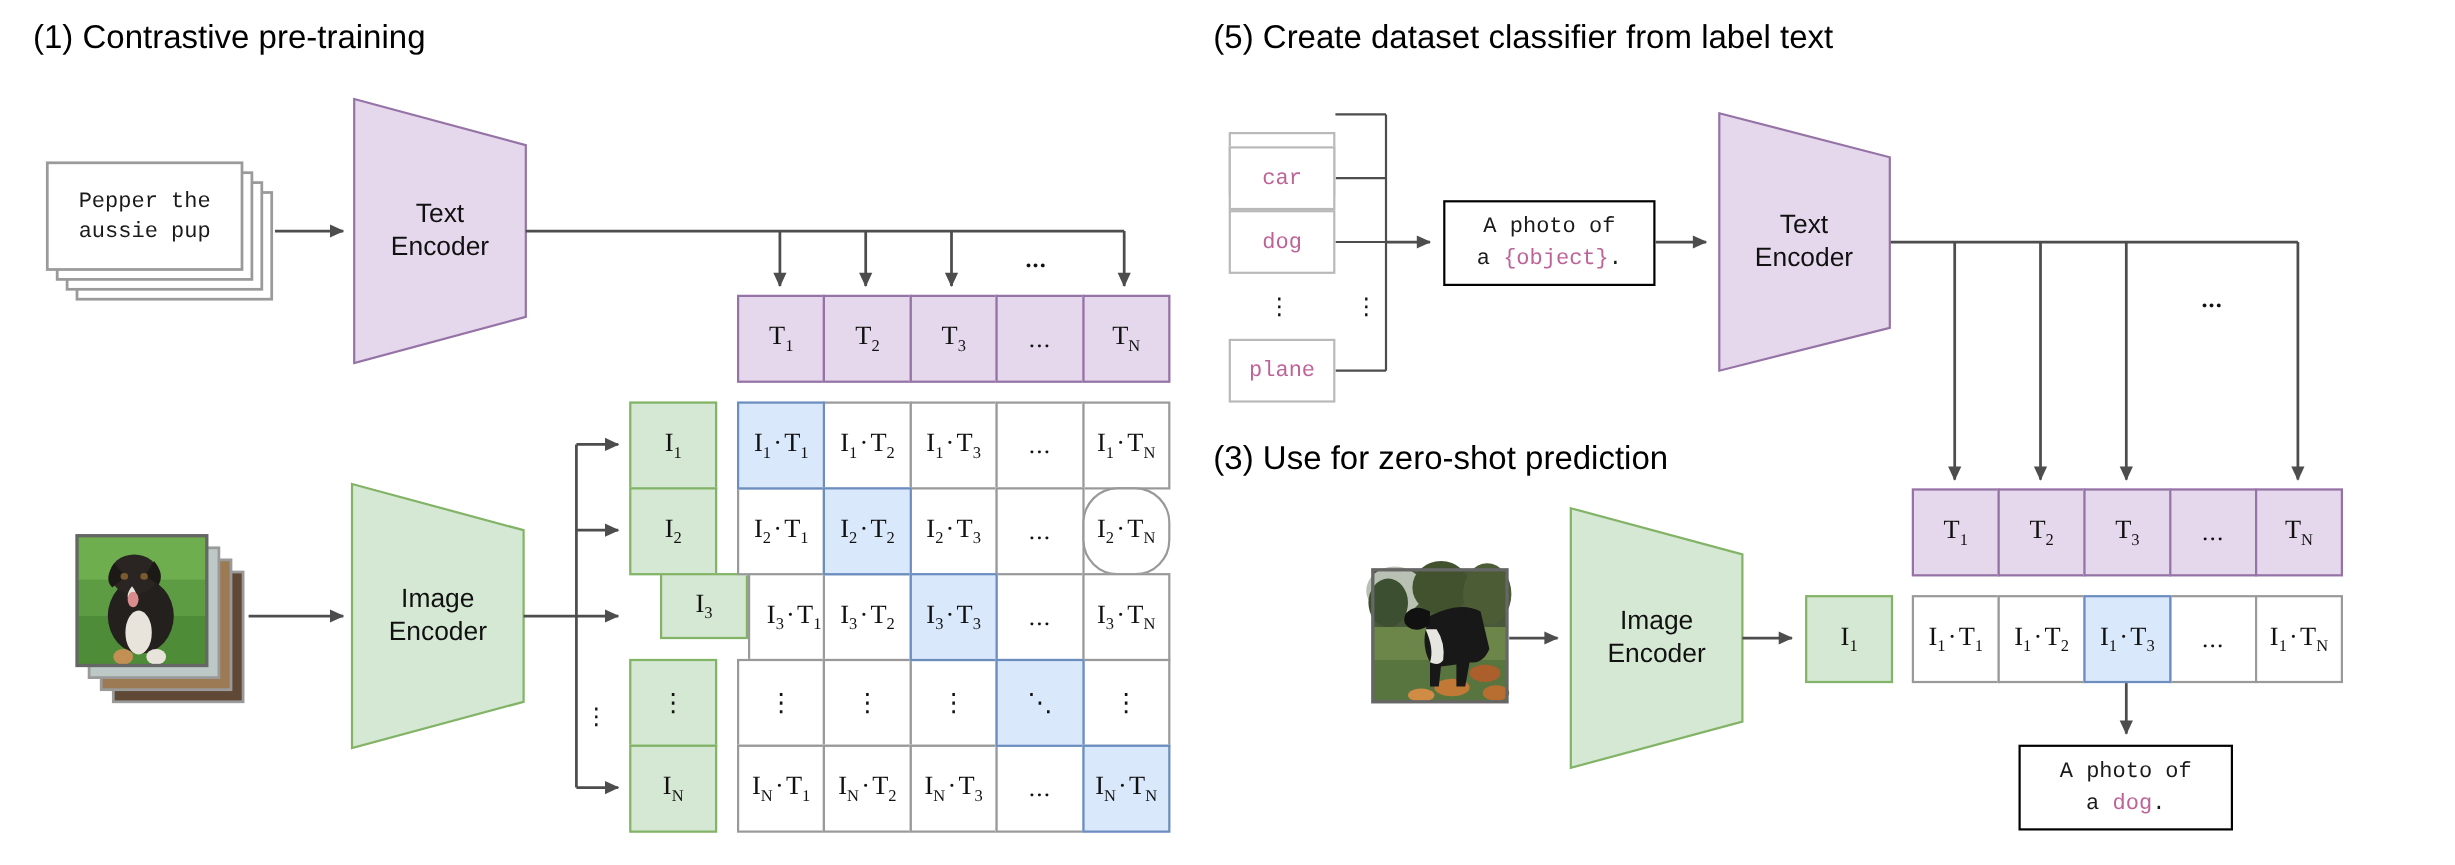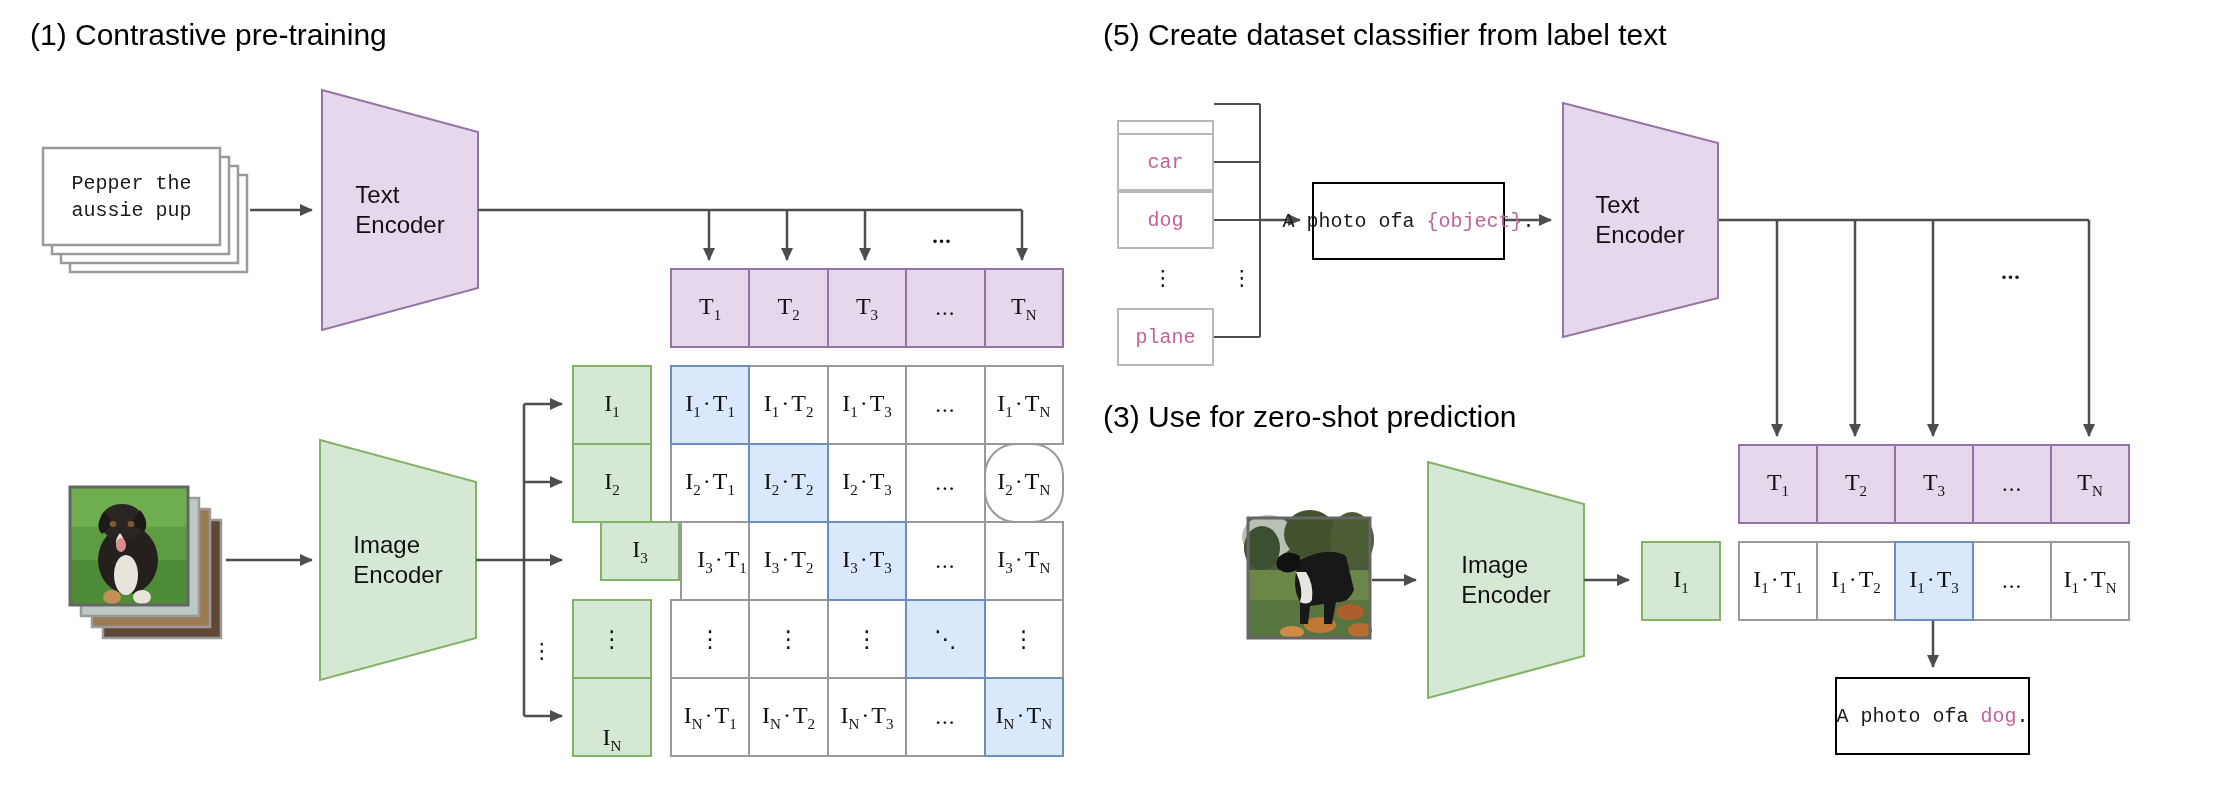--- a/index.html
+++ b/index.html
@@ -24,25 +24,25 @@
 
   .classcell{position:absolute;box-sizing:border-box;border:2px solid var(--labelStroke);background:#fff;
              display:flex;align-items:center;justify-content:center;}
   .mono{font-family:"Liberation Mono","DejaVu Sans Mono",monospace;font-size:20px;}
   .pink{color:var(--pink);}
 
   .caption{position:absolute;display:flex;flex-direction:column;align-items:center;justify-content:center;
            text-align:center;color:#1a1a1a;}
   .caption .mono{line-height:27px;white-space:pre;}
 
-  .enc-label{position:absolute;transform:translate(-50%,-50%);
+  .enc-label{position:absolute;transform:translate(-50%,-50%);text-align:center;
              font-size:24px;line-height:30px;color:#111;white-space:nowrap;}
 
   .promptbox{position:absolute;box-sizing:border-box;border:2.5px solid #000;background:#fff;
-             display:flex;align-items:center;justify-content:center;}
+             display:flex;flex-direction:column;align-items:center;justify-content:center;}
   .promptbox .line{white-space:pre;line-height:29px;color:#1a1a1a;}
 
   .annot{position:absolute;transform:translate(-50%,-50%);color:#111;}
   .annot.h{font-family:"Liberation Serif",serif;font-size:22px;letter-spacing:1px;font-weight:bold;}
   .annot.v{font-family:"DejaVu Sans",sans-serif;font-size:21px;}
 </style>
 </head>
 <body>
 
 <div id="canvas">
@@ -169,21 +169,21 @@
       </div>
       <div class="cell green" style="left: 572px; top: 443px; width: 80px; height: 80px;">
         <span>I<span class="sub">2</span></span>
       </div>
       <div class="cell green" style="left: 600px; top: 521px; width: 80px; height: 60px;">
         <span>I<span class="sub">3</span></span>
       </div>
       <div class="cell green" style="left: 572px; top: 599px; width: 80px; height: 80px;">
         <span class="dots-v">⋮</span>
       </div>
-      <div class="cell green" style="left: 572px; top: 677px; width: 80px; height: 80px; align-items: flex-end;">
+      <div class="cell green" style="left: 572px; top: 677px; width: 80px; height: 80px;">
         <span>I<span class="sub">N</span></span>
       </div>
       <div class="cell hl" style="left: 670px; top: 365px; width: 80.4px; height: 80px;">
         <span>I<span class="sub">1</span><span class="dotsep">·</span>T<span class="sub">1</span></span>
       </div>
       <div class="cell" style="left: 748.4px; top: 365px; width: 80.4px; height: 80px;">
         <span>I<span class="sub">1</span><span class="dotsep">·</span>T<span class="sub">2</span></span>
       </div>
       <div class="cell" style="left: 826.8px; top: 365px; width: 80.4px; height: 80px;">
         <span>I<span class="sub">1</span><span class="dotsep">·</span>T<span class="sub">3</span></span>

